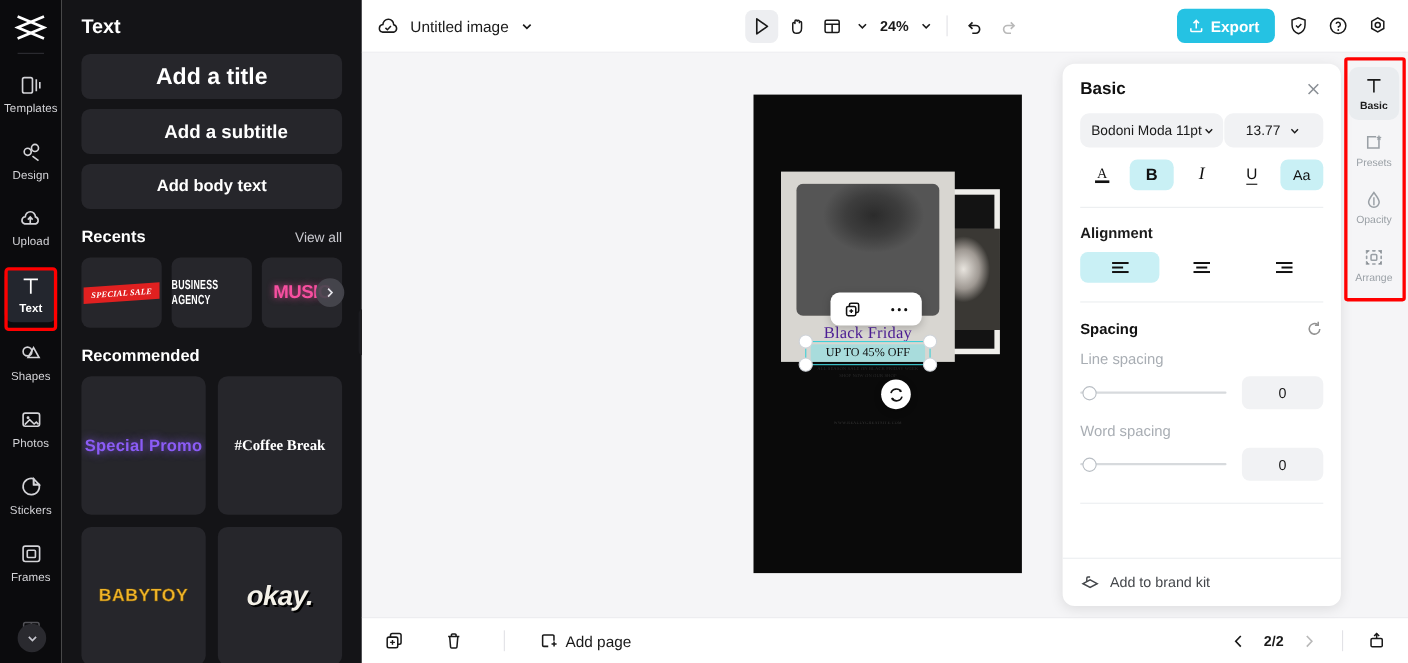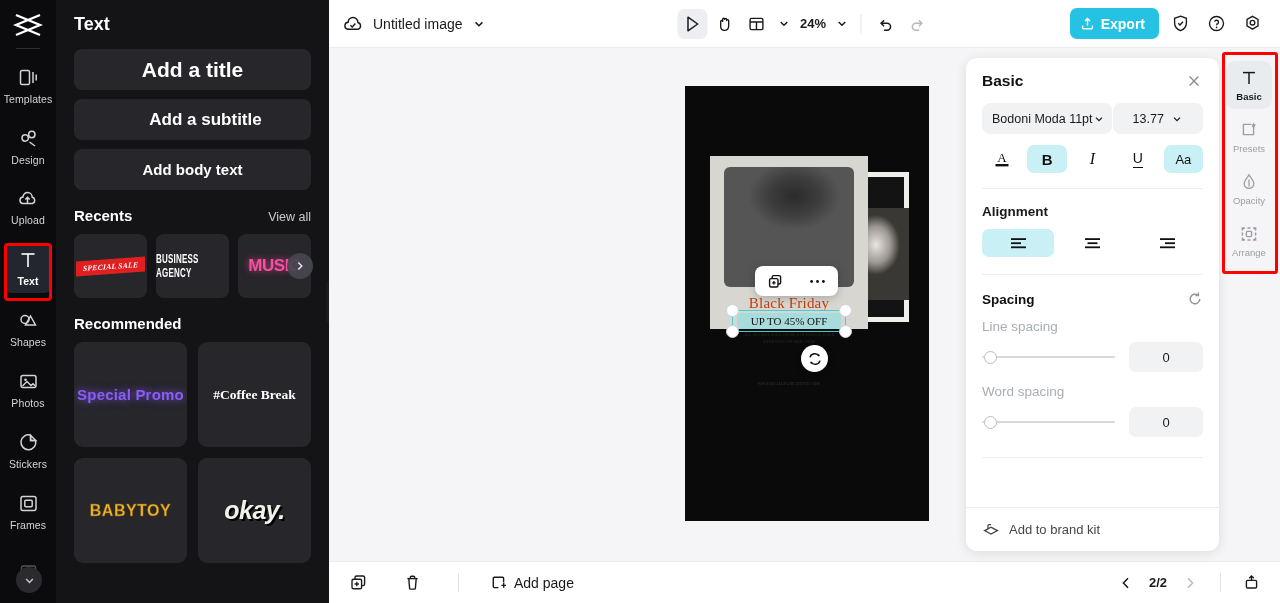--- a/index.html
+++ b/index.html
@@ -67,21 +67,21 @@
     display:flex; align-items:center; justify-content:center; overflow:hidden;
     cursor:pointer;
   }
   .r-next {
     position:absolute; right:-2px; top: 19px; width: 26px; height: 26px;
     border-radius: 50%; background: rgba(70,70,78,.92);
     display:flex; align-items:center; justify-content:center; cursor:pointer;
   }
   .grid2 { display:grid; grid-template-columns: 1fr 1fr; gap: 11px; }
   .card {
-    height: 105px; background: #26262b; border-radius: 9px;
+    height: 126px; background: #26262b; border-radius: 9px;
     display:flex; align-items:center; justify-content:center; overflow:hidden; cursor:pointer;
   }
   .tg-special { font-size: 7.5px; font-weight:700; color:#fff; background:#e02020;
                 padding: 3px 7px; transform: skewY(-4deg); letter-spacing:.3px;
                 font-family:"Liberation Serif", serif; font-style: italic;}
   .tg-business { font-size: 8px; font-weight:700; color:#fff; letter-spacing:.2px;
                  transform: scaleY(1.5); }
   .tg-music { font-size: 17px; font-weight:900; color:#f74fa0; letter-spacing:-.5px;
               text-shadow: 0 0 7px rgba(247,79,160,.75); }
   .tg-promo { font-size: 15px; font-weight:700; color:#8b5cf6;
@@ -161,21 +161,21 @@
       linear-gradient(160deg, #8d8984 0%, #46443f 48%, #1c1b19 100%);
   }
   .photo2 {
     position:absolute; left:0; top: 36px; width:100%; height: 92px;
     background:
       radial-gradient(ellipse 24px 30px at 44% 40%, #e8e4de 0%, #9e9892 60%, #3a3834 100%),
       linear-gradient(150deg, #7c7974 0%, #2a2927 70%);
   }
   .bf-title {
     position:absolute; left: 10px; top: 139px; width: 138px; text-align:center;
-    font-family:"Liberation Serif", serif; font-size: 15px; color:#c2410c;
+    font-family:"Liberation Serif", serif; font-size: 15px; color:#4c1d95;
     letter-spacing:.2px; white-space:nowrap;
   }
   .bf-sub-box {
     position:absolute; left: 27px; top: 157px; width: 104px; height: 16px;
     background: rgba(130,225,230,.55);
   }
   .bf-sub {
     position:absolute; left: 27px; top: 157px; width: 104px; text-align:center;
     font-family:"Liberation Serif", serif; font-size: 11px; color:#111;
     line-height: 16px; white-space:nowrap;

